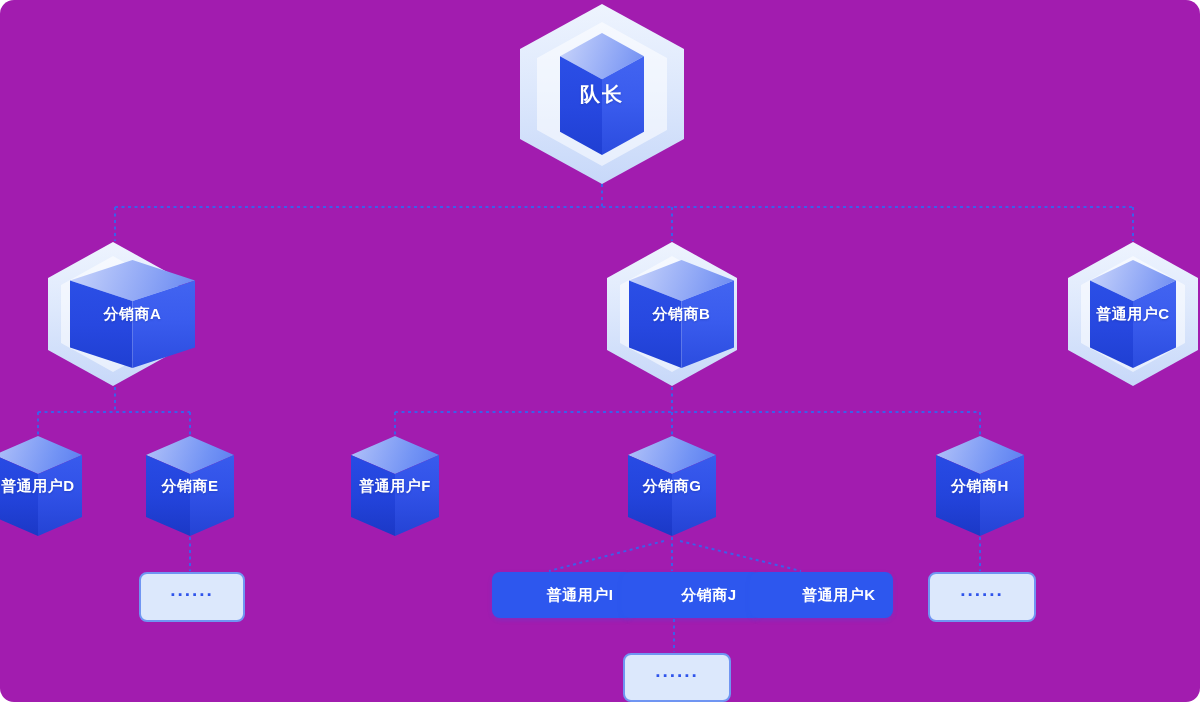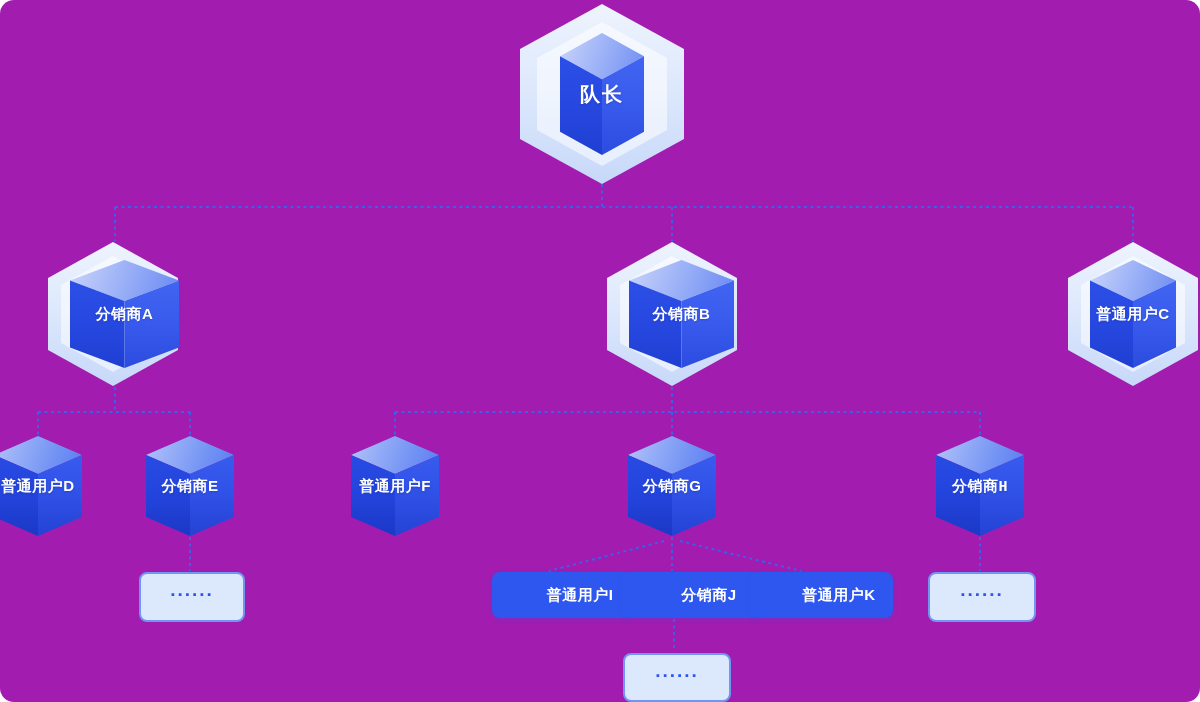--- a/index.html
+++ b/index.html
@@ -77,21 +77,21 @@
       <div class="face top"></div>
       <div class="face left"></div>
       <div class="face right"></div>
       <span class="cube-label">队长</span>
     </div>
   </div>
 
   <div class="node lvl2" style="left:48px;top:242px;width:130px;height:144px;">
     <div class="shell outer"></div>
     <div class="shell mid" style="left:13px;top:14px;right:13px;bottom:14px;"></div>
-    <div class="cube" style="left:22px;top:18px;width:109px;height:108px;">
+    <div class="cube" style="left:22px;top:18px;width:109px;height:108px;padding-left:16px;">
       <div class="face top"></div>
       <div class="face left"></div>
       <div class="face right"></div>
       <span class="cube-label">分销商A</span>
     </div>
   </div>
 
   <div class="node lvl2" style="left:607px;top:242px;width:130px;height:144px;">
     <div class="shell outer"></div>
     <div class="shell mid" style="left:13px;top:14px;right:13px;bottom:14px;"></div>
@@ -143,21 +143,21 @@
 
   <div class="node lvl3" style="left:628px;top:436px;width:88px;height:100px;">
     <div class="cube deep" style="left:0;top:0;width:88px;height:100px;">
       <div class="face top"></div>
       <div class="face left"></div>
       <div class="face right"></div>
       <span class="cube-label">分销商G</span>
     </div>
   </div>
 
-  <div class="node lvl3" style="left:936px;top:436px;width:88px;height:100px;font-family:Liberation Mono, monospace;">
+  <div class="node lvl3" style="left:936px;top:436px;width:88px;height:100px;">
     <div class="cube deep" style="left:0;top:0;width:88px;height:100px;">
       <div class="face top"></div>
       <div class="face left"></div>
       <div class="face right"></div>
       <span class="cube-label">分销商H</span>
     </div>
   </div>
 
   <div class="box light" style="left:139px;top:572px;width:102px;height:46px;">
     <span class="dots">......</span>

